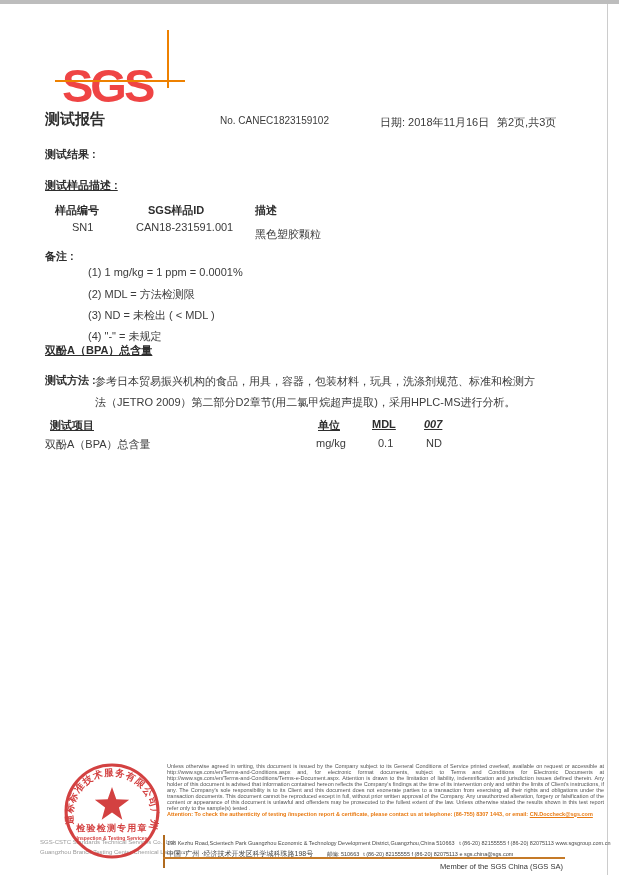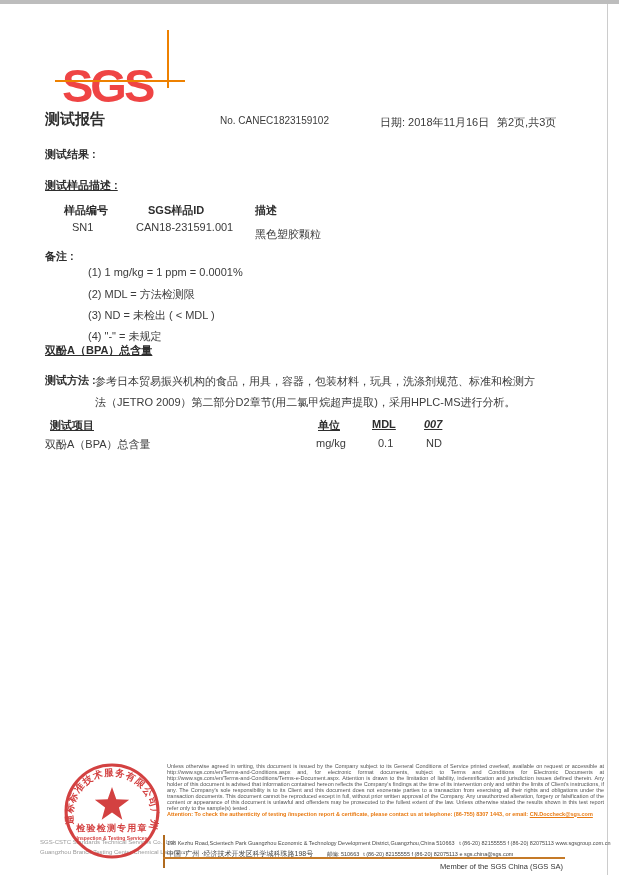--- a/index.html
+++ b/index.html
@@ -23,21 +23,21 @@
   .date-line{left:380px;top:115px;font-size:11px;}
   .page-info{left:497px;top:115px;font-size:11px;}
 
   .b{font-weight:bold;color:#2e2e2e;}
   .u{text-decoration:underline;}
   .small-cn{font-size:11px;}
 
   .results-label{left:45px;top:147px;}
   .sample-desc{left:45px;top:178px;}
 
-  .st-h1{left:64px;top:203px;}
+  .st-h1{left:55px;top:203px;}
   .st-h2{left:148px;top:203px;}
   .st-h3{left:255px;top:203px;}
   .st-d1{left:72px;top:221px;}
   .st-d2{left:136px;top:221px;}
   .st-d3{left:255px;top:227px;}
 
   .notes-label{left:45px;top:249px;}
   .note-line{left:88px;font-size:11px;}
 
   .bpa-heading{left:45px;top:343px;}

